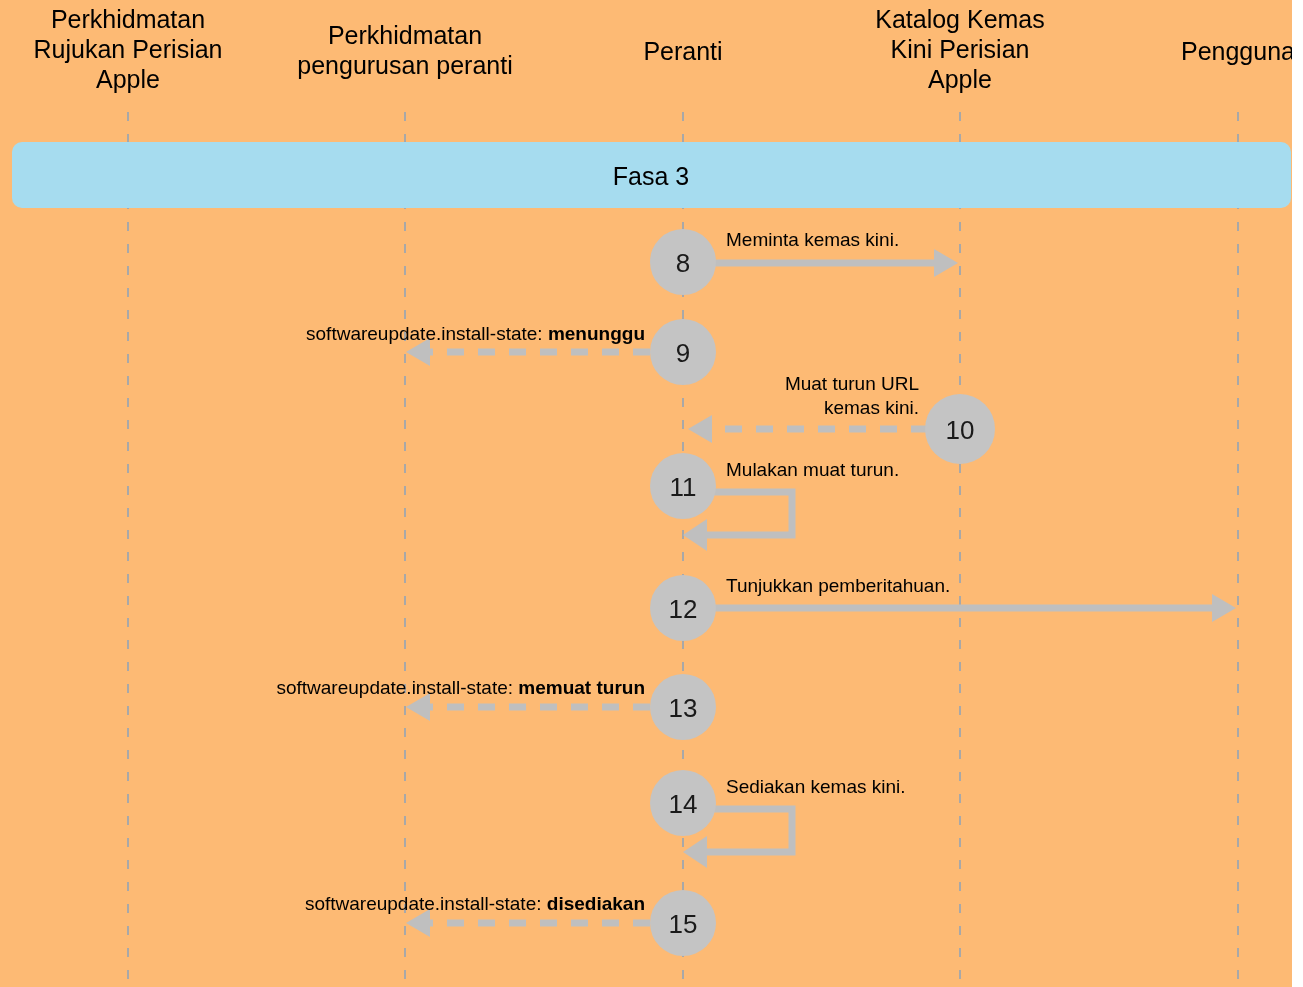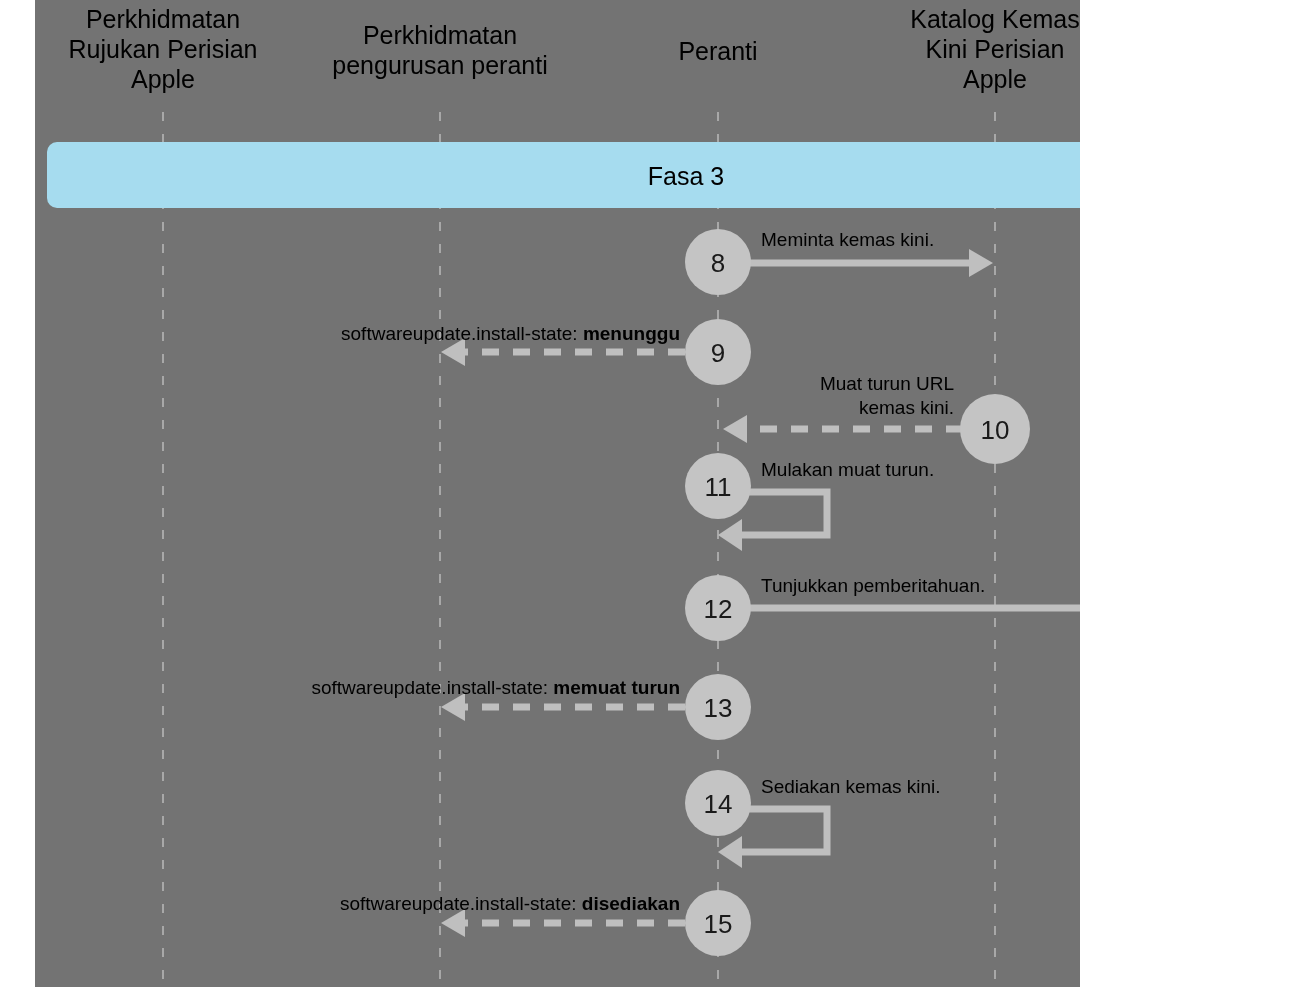--- a/index.html
+++ b/index.html
@@ -7,25 +7,24 @@
     margin: 0;
     padding: 0;
     background: #ffffff;
   }
   body {
     font-family: "Liberation Sans", sans-serif;
     -webkit-font-smoothing: antialiased;
   }
   #diagram-root {
     position: relative;
-    width: 1045px;
+    width: 1292px;
     height: 987px;
     overflow: hidden;
-    background: #737373;
-    margin-left: 35px;
+    background: #fdba74;
   }
   #diagram-svg {
     position: absolute;
     left: 0;
     top: 0;
     width: 1303px;
     height: 987px;
     display: block;
   }
   .lane-title {

